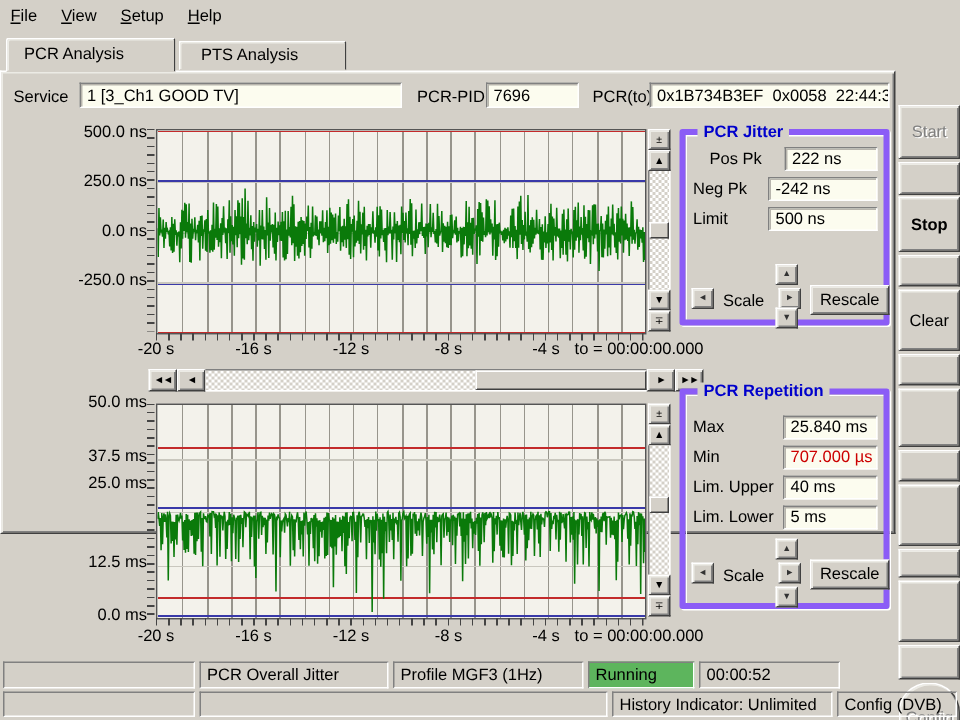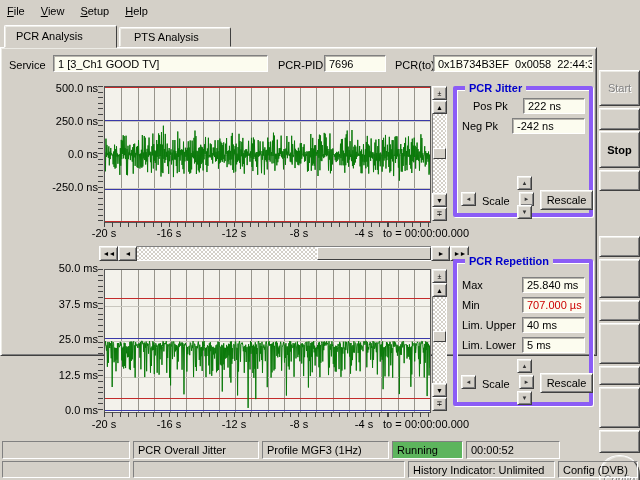--- a/index.html
+++ b/index.html
@@ -185,33 +185,37 @@
       <span class="gtitle">PCR Jitter</span>
       <div class="fields" id="jfields" style="top:6px">
           <div class="frow">
             <span class="flabel" style="width: 50px; margin-left: 11px;">Pos Pk</span>
             <span class="fval">222 ns</span>
           </div>
           <div class="frow">
             <span class="flabel" style="width: 50px;">Neg Pk</span>
             <span class="fval">-242 ns</span>
           </div>
+          <div class="frow">
+            <span class="flabel" style="width: 50px;">Limit</span>
+            <span class="fval">500 ns</span>
+          </div>
         </div>
       <div class="btn arrow" style="left:60px;top:86px">▲</div>
       <div class="btn arrow" style="left:4px;top:102px">◄</div>
       <span class="sclabel" style="left:25px;top:105px">Scale</span>
       <div class="btn arrow" style="left:62px;top:102px">►</div>
       <div class="btn arrow" style="left:60px;top:115px">▼</div>
       <button class="btn rescale" style="left:83px;top:100px">Rescale</button>
     </div>
 
     <div class="ylabels" id="y2">
         <div class="ylab" style="top: 214px;">50.0 ms</div>
         <div class="ylab" style="top: 250px;">37.5 ms</div>
-        <div class="ylab" style="top: 285px;">25.0 ms</div>
+        <div class="ylab" style="top: 268px;">25.0 ms</div>
         <div class="ylab" style="top: 321px;">12.5 ms</div>
         <div class="ylab" style="top: 356px;">0.0 ms</div>
       </div>
     <div class="vticks" style="left:97px;top:221px;height:142px"></div>
     <div class="plot" id="plot2" style="left:103px;top:221px;width:325px;height:142px"><svg width="325" height="142">
           <rect width="325" height="142" fill="#f3f2eb"></rect>
           <line x1="16.5" y1="0" x2="16.5" y2="142" stroke="#97958c" stroke-width="1" shape-rendering="crispEdges"></line>
           <line x1="33.5" y1="0" x2="33.5" y2="142" stroke="#97958c" stroke-width="1" shape-rendering="crispEdges"></line>
           <line x1="49.5" y1="0" x2="49.5" y2="142" stroke="#97958c" stroke-width="1" shape-rendering="crispEdges"></line>
           <line x1="65.5" y1="0" x2="65.5" y2="142" stroke="#97958c" stroke-width="1" shape-rendering="crispEdges"></line>
@@ -286,20 +290,21 @@
       <button class="btn rescale" style="left:83px;top:110px">Rescale</button>
     </div>
 
   </div>
 
   <div class="sidecol" id="sidecol">
       <div class="skey dis" style="top: 27px; height: 36px;">Start</div>
       <div class="skey" style="top: 65px; height: 22px;"></div>
       <div class="skey bold" style="top: 88px; height: 37px;">Stop</div>
       <div class="skey" style="top: 127px; height: 21px;"></div>
+      <div class="skey" style="top: 150px; height: 41px;">Clear</div>
       <div class="skey" style="top: 193px; height: 21px;"></div>
       <div class="skey" style="top: 216px; height: 39px;"></div>
       <div class="skey" style="top: 257px; height: 21px;"></div>
       <div class="skey" style="top: 280px; height: 41px;"></div>
       <div class="skey" style="top: 323px; height: 19px;"></div>
       <div class="skey" style="top: 344px; height: 41px;"></div>
       <div class="skey" style="top: 387px; height: 23px;"></div>
       <div class="skey dis" style="top: 412px; height: 48px; border-radius: 20px;">Config</div>
     </div>
 

